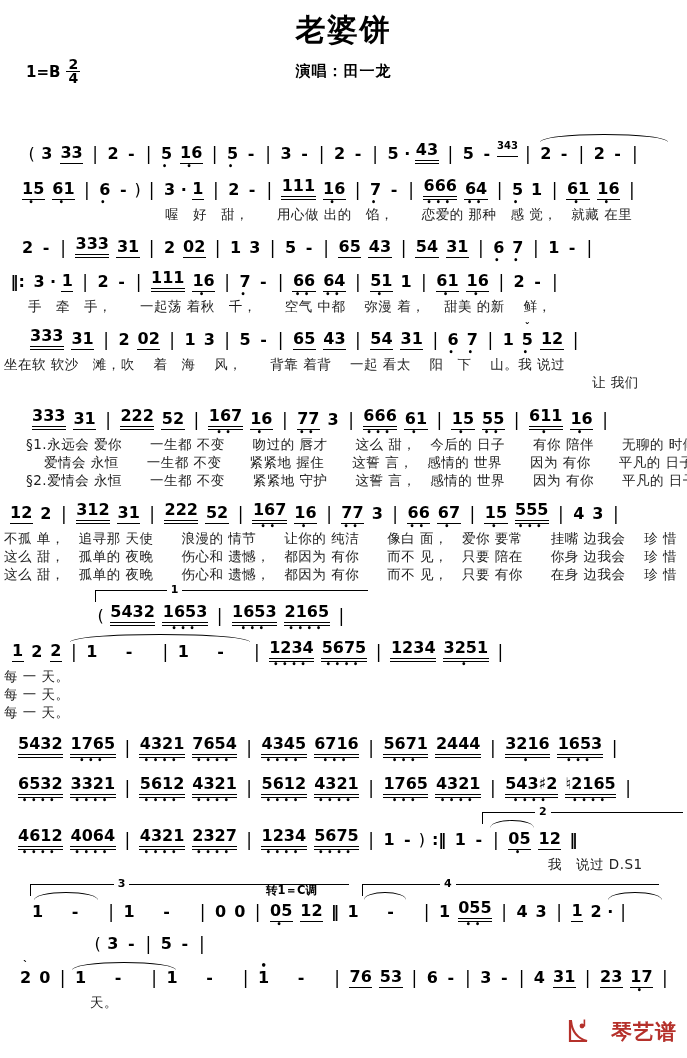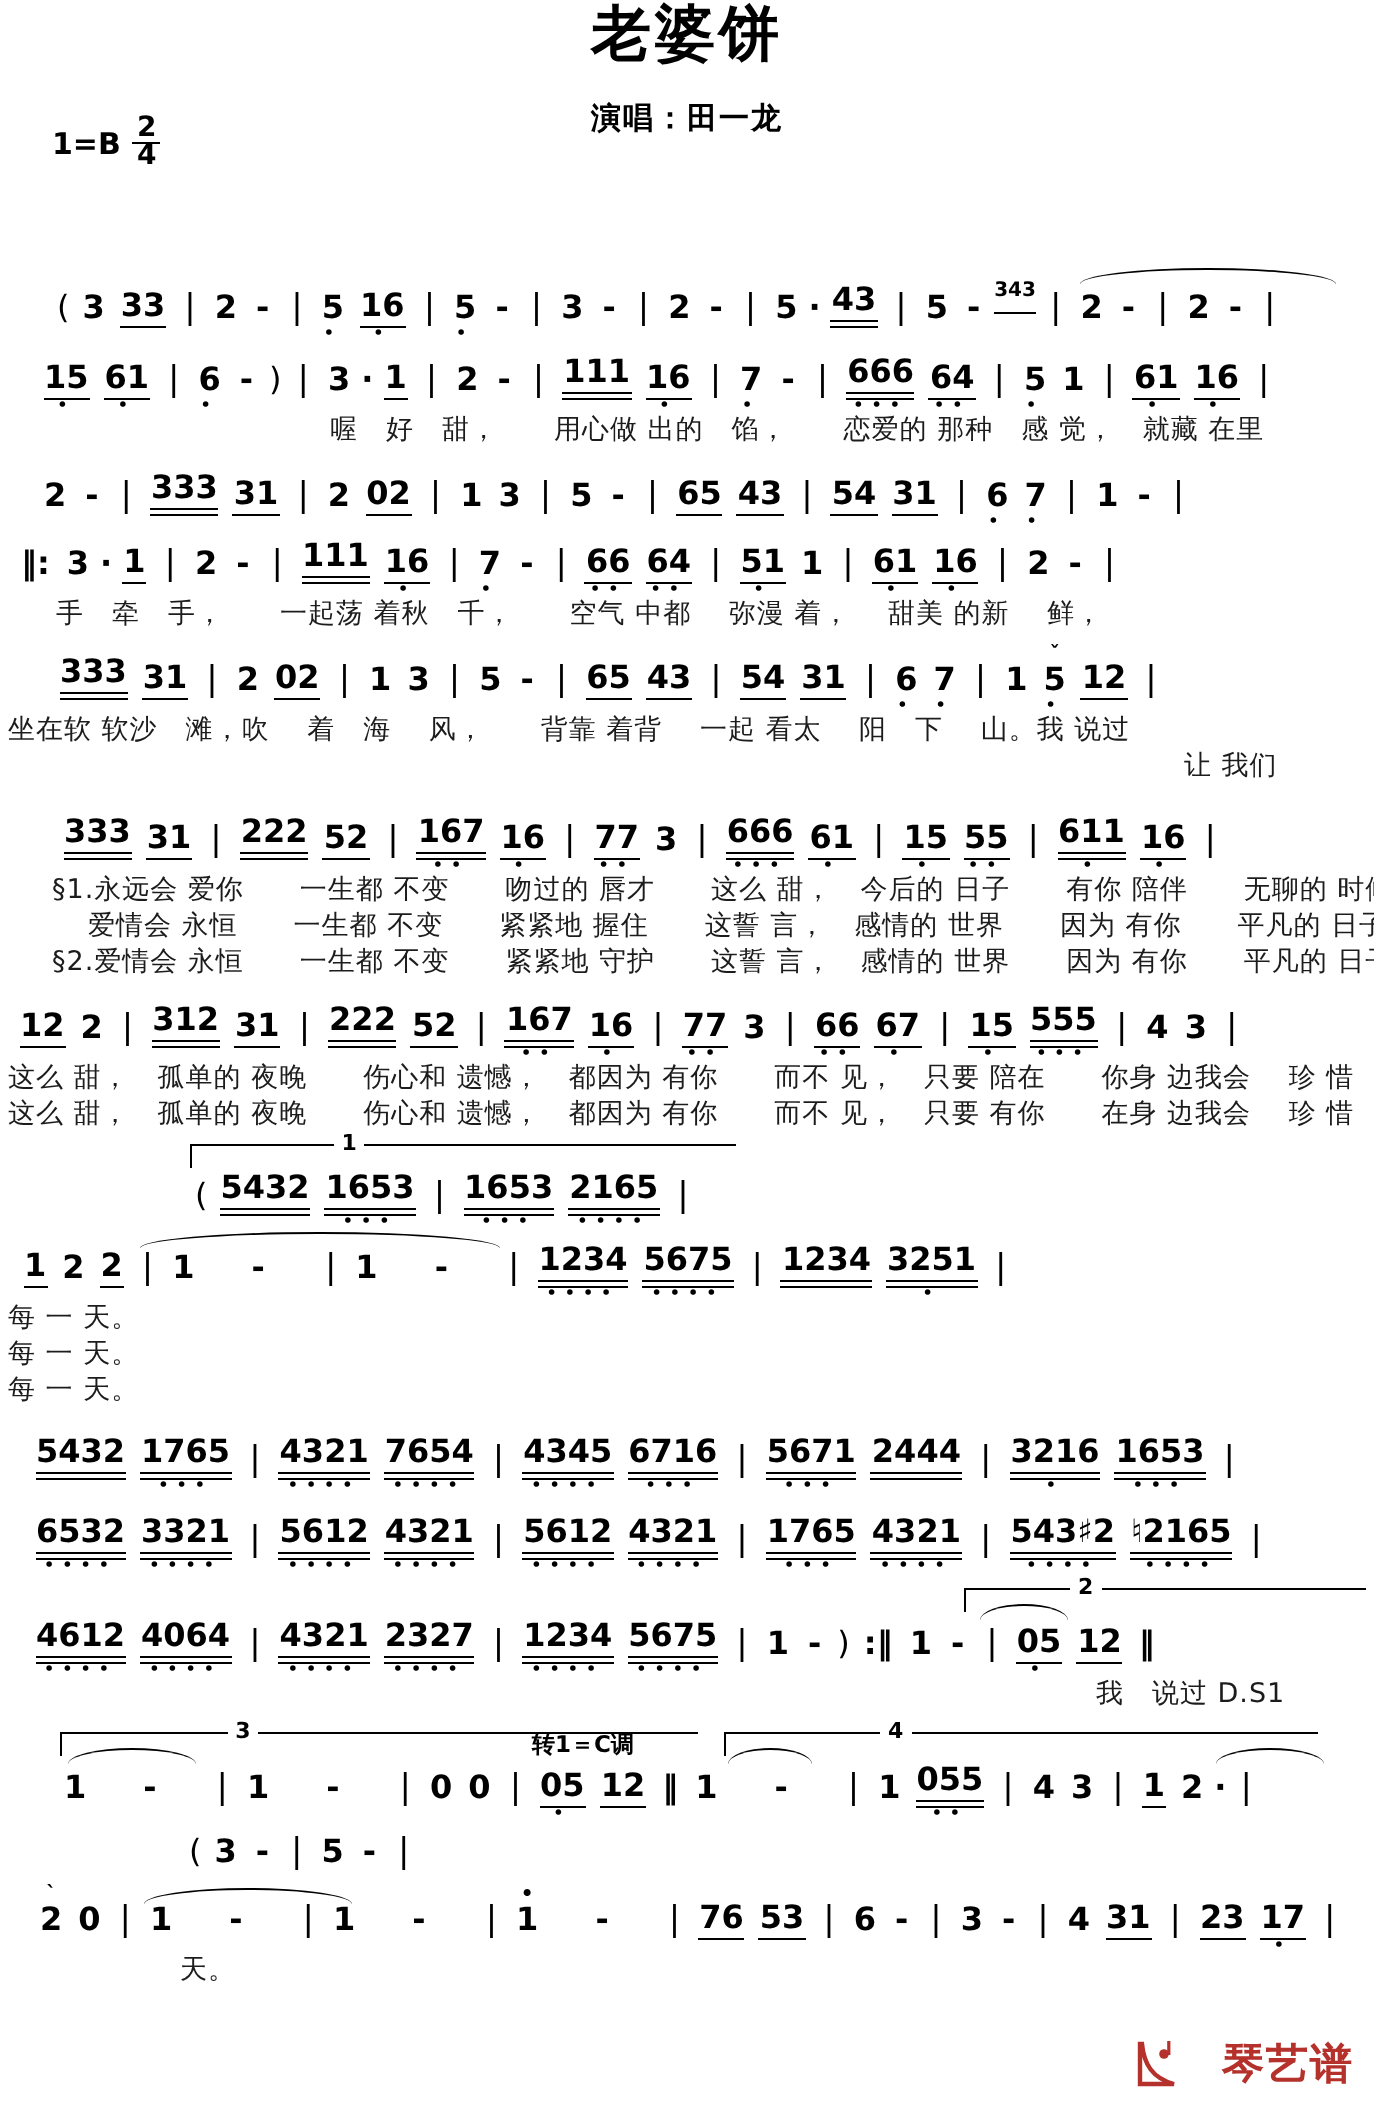--- a/index.html
+++ b/index.html
@@ -4,21 +4,21 @@
 <style>
   html,body{margin:0;padding:0;background:#888;}
   .sheet{
     width:687px;height:1058px;position:relative;margin:0 auto;
     background:#fff;color:#000;overflow:hidden;
     font-family:"DejaVu Sans","Liberation Sans",sans-serif;
   }
   
   .title{
     text-align:center;font-size:30px;font-weight:bold;letter-spacing:2px;
-    line-height:36px;
+    padding-top:12px;line-height:36px;
   }
   .performer{
     text-align:center;font-size:15px;font-weight:600;margin-top:14px;letter-spacing:1px;
   }
   .keysig{
     position:absolute;left:26px;top:58px;font-size:15px;font-weight:bold;
     display:flex;align-items:center;gap:6px;
   }
   .meter{display:inline-flex;flex-direction:column;align-items:center;line-height:13px;font-size:14px;}
   .meter .num{border-bottom:1.5px solid #000;padding:0 2px;}
@@ -63,21 +63,21 @@
   .volta{
     position:absolute;height:11px;border-top:1.5px solid #000;border-left:1.5px solid #000;
   }
   .volta span{
     position:absolute;left:26%;top:-8px;background:#fff;padding:0 4px;
     font-size:11px;font-weight:bold;line-height:13px;
   }
   .ovtxt{position:absolute;font-size:11.5px;font-weight:bold;white-space:nowrap;}
   
   .logo{
-    position:absolute;right:10px;bottom:12px;display:flex;align-items:flex-end;gap:18px;
+    position:absolute;right:10px;bottom:12px;display:flex;align-items:flex-start;gap:18px;
     color:#b5312b;
   }
   .logo-text{font-size:21px;font-weight:bold;letter-spacing:1px;}
 </style>
 </head>
 <body>
 
 <div class="sheet">
 
   <div class="title">老婆饼</div>
@@ -320,20 +320,23 @@
           <span class="tok bar"><span class="n">|</span></span>
           <span class="tok u1"><span class="n">66</span><span class="db">••</span></span>
           <span class="tok u1"><span class="n">67</span><span class="db">•</span></span>
           <span class="tok bar"><span class="n">|</span></span>
           <span class="tok u1"><span class="n">15</span><span class="db">•</span></span>
           <span class="tok u2"><span class="n">555</span><span class="db">•••</span></span>
           <span class="tok bar"><span class="n">|</span></span>
           <span class="tok"><span class="n">4</span></span>
           <span class="tok"><span class="n">3</span></span>
           <span class="tok bar"><span class="n">|</span></span>
+        </div>
+        <div class="lrow">
+          <span class="lseg" style="left: 4px;">不孤 单，　追寻那 天使　　浪漫的 情节　　让你的 纯洁　　像白 面，　爱你 要常　　挂嘴 边我会　 珍 惜</span>
         </div>
         <div class="lrow">
           <span class="lseg" style="left: 4px;">这么 甜，　孤单的 夜晚　　伤心和 遗憾，　都因为 有你　　而不 见，　只要 陪在　　你身 边我会　 珍 惜</span>
         </div>
         <div class="lrow">
           <span class="lseg" style="left: 4px;">这么 甜，　孤单的 夜晚　　伤心和 遗憾，　都因为 有你　　而不 见，　只要 有你　　在身 边我会　 珍 惜</span>
         </div>
       </div>
       <div class="mline" style="margin-top: 6px; padding-top: 12px;">
         <div class="volta" style="width: 272px; left: 95px; top: 0px;">

